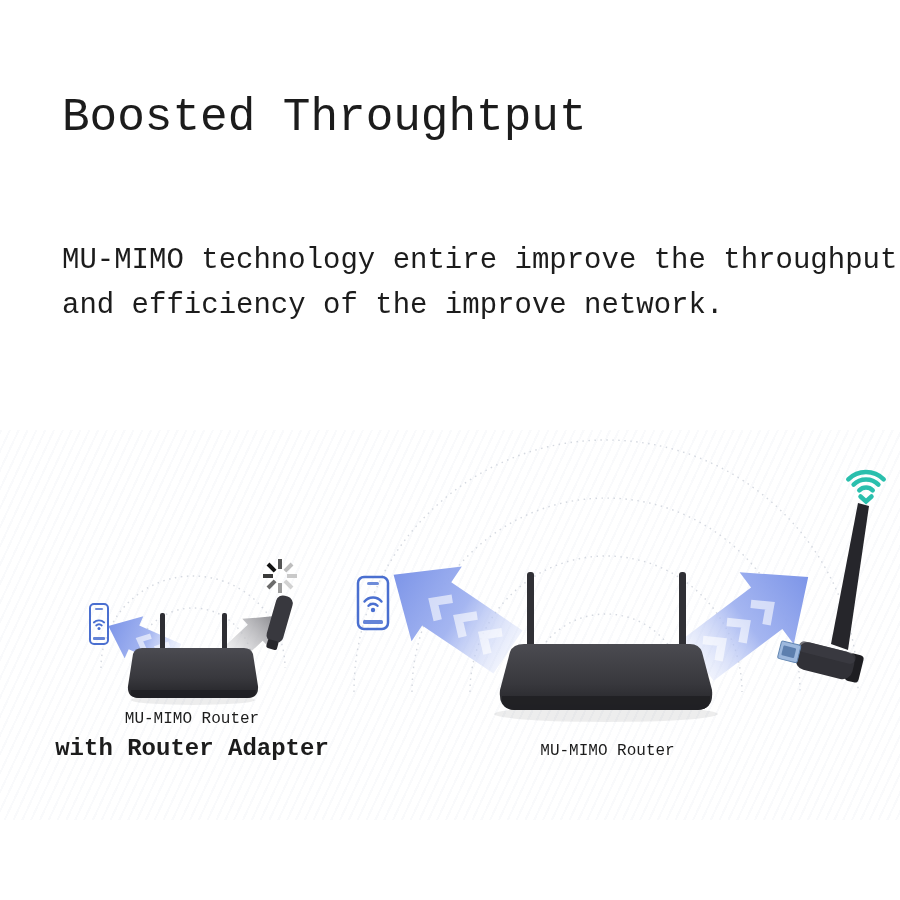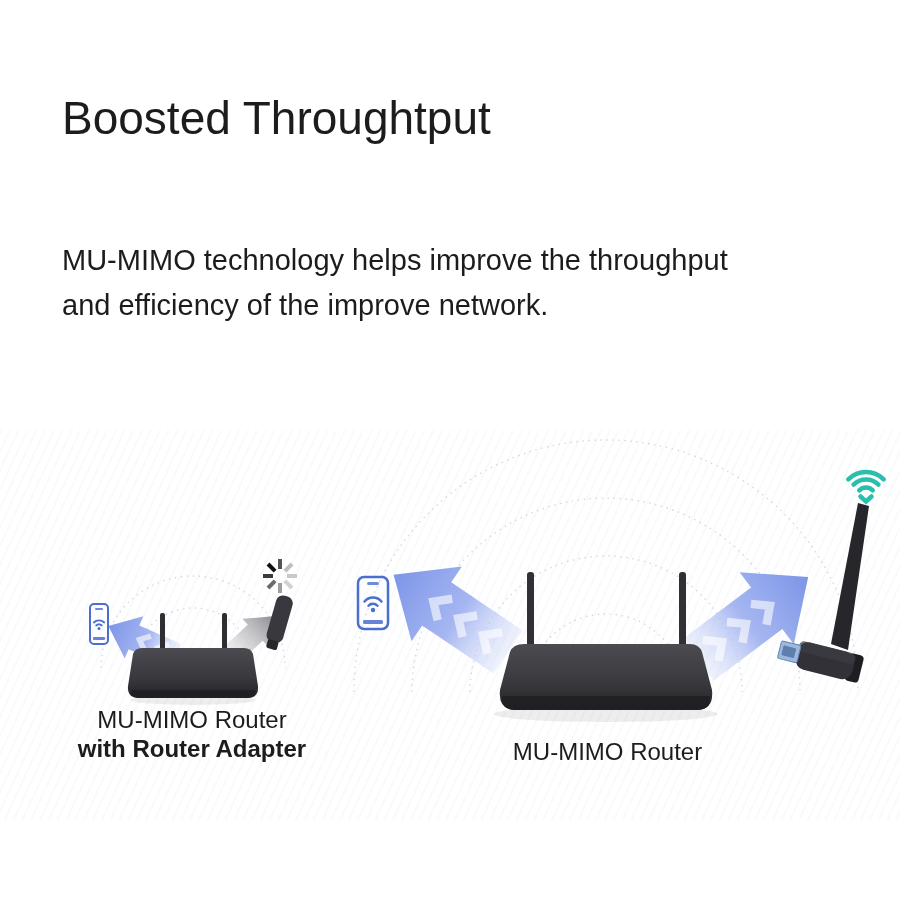--- a/index.html
+++ b/index.html
@@ -1,18 +1,18 @@
 <!DOCTYPE html>
 <html style="--background: #ffffff; --text: #1c1c1c; --arrow-blue: #8da3ec; --arrow-blue-deep: #7d95e8; --arrow-gray: #94949a; --wifi-teal: #2abfad; --phone-blue: #4a6fd0; --router-dark: #3a3a3f;"><head>
 <meta charset="utf-8">
 <style>
   html,body{margin:0;padding:0;background:#fff;}
   .canvas{
     position:relative;width:900px;height:900px;background:var(--background,#fff);
-    font-family:Liberation Sans, sans-serif;overflow:hidden;
+    font-family:Liberation Mono, monospace;overflow:hidden;
   }
   .texture-band{
     position:absolute;left:0;top:430px;width:900px;height:390px;
     background:repeating-linear-gradient(115deg,rgba(228,232,240,.22) 0 2px,transparent 2px 8px);
     pointer-events:none;
   }
   .headline{
     position:absolute;left:62px;top:86px;
     font-size:46px;line-height:64px;font-weight:400;color:var(--text,#1c1c1c);
     letter-spacing:0;
@@ -22,42 +22,42 @@
     position:absolute;left:62px;top:238px;
     font-size:29px;line-height:45px;font-weight:400;color:var(--text,#1c1c1c);
   }
   .body-copy .line{display:block;}
   .diagram-svg{position:absolute;left:0;top:0;width:900px;height:900px;}
   .caption{
     position:absolute;text-align:center;color:var(--text,#1c1c1c);
   }
   .caption-regular{left:40px;top:705px;width:304px;}
   .caption-mumimo{left:420px;top:737px;width:375px;}
-  .caption .l1{font-size:24px;line-height:29px;font-weight:400;}
+  .caption .l1{font-size:16px;line-height:29px;font-weight:400;}
   .caption .l2{font-size:24px;line-height:30px;font-weight:700;}
   
   .arc-dotted{fill:none;stroke:#c7ccd6;stroke-width:1.4;stroke-dasharray:1.5 4.5;opacity:.75;}
   .phone-stroke{stroke:var(--phone-blue,#4a6fd0);fill:none;}
   .phone-fill{fill:var(--phone-blue,#4a6fd0);}
   .wifi-teal{stroke:var(--wifi-teal,#2abfad);fill:none;stroke-linecap:round;}
   .chev{stroke:#ffffff;fill:none;opacity:.6;}
 </style>
 </head>
 <body>
 
 <div class="canvas">
 
   <div class="texture-band"></div>
 
   <h1 class="headline" style="margin:0;">
     <span class="line">Boosted Throughtput</span>
   </h1>
 
   <p class="body-copy" style="margin:0;">
-    <span class="line">MU-MIMO technology helps improve the throughput</span>
+    <span class="line">MU-MIMO technology entire improve the throughput</span>
     <span class="line">and efficiency of the improve network.</span>
   </p>
 
   <svg class="diagram-svg" viewBox="0 0 900 900">
     <defs>
       <linearGradient id="gBlue" x1="0" y1="0" x2="1" y2="0">
         <stop offset="0" stop-color="#d2dbf8" stop-opacity="0.35"></stop>
         <stop offset="0.45" stop-color="#a0b2f0" stop-opacity="0.95"></stop>
         <stop offset="1" stop-color="#7d95e8"></stop>
       </linearGradient>

